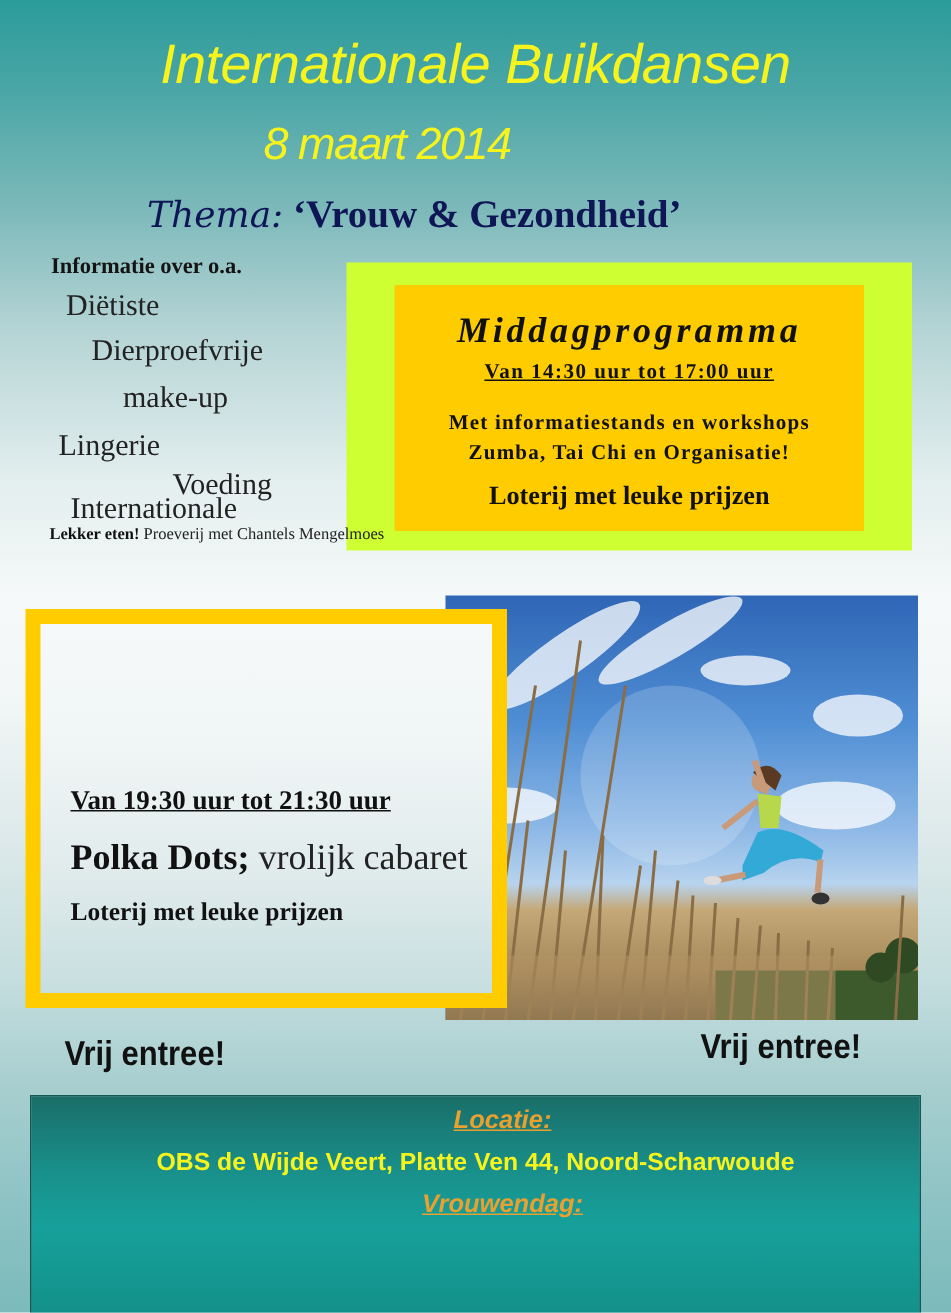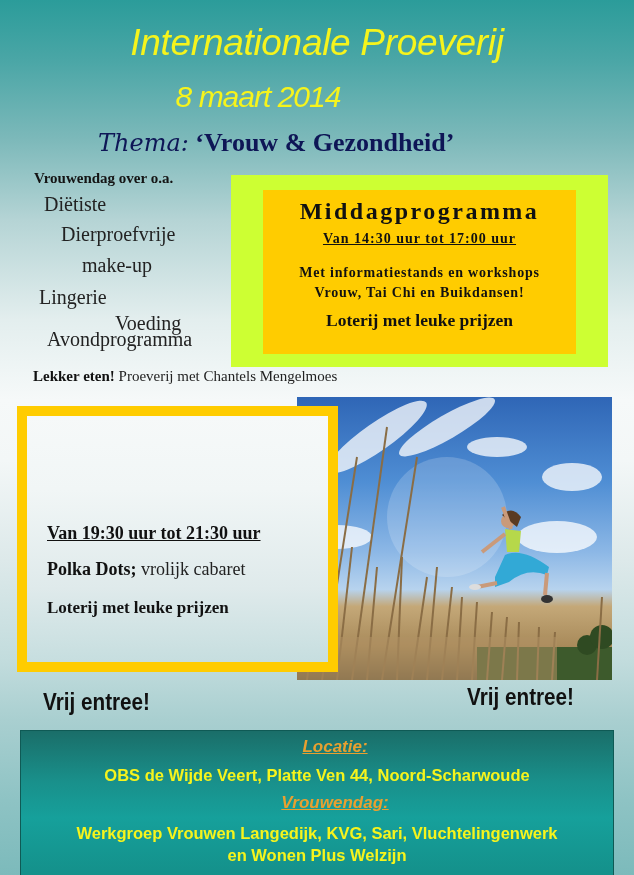--- a/index.html
+++ b/index.html
@@ -29,79 +29,79 @@
   .info-title { left: 34px; top: 170px; font-size: 15px; font-weight: bold; color: #141414; }
   .info-item { font-size: 20px; color: #222; }
 
   .mid-outer {
     left: 231px; top: 175px; width: 377px; height: 192px; background: #cdff33;
   }
   .mid-inner {
     left: 263px; top: 190px; width: 313px; height: 164px; background: #ffcc00;
     text-align: center; color: #111;
   }
-  .mid-title { margin-top: 8px; font-size: 24px; font-weight: bold; letter-spacing: 2.5px; }
+  .mid-title { margin-top: 18px; font-size: 24px; font-weight: bold; font-style: italic; letter-spacing: 2.5px; }
   .mid-time { margin-top: 6px; font-size: 14px; font-weight: bold; text-decoration: underline; letter-spacing: 1px; }
   .mid-desc { margin-top: 16px; font-size: 14px; font-weight: bold; letter-spacing: 0.8px; line-height: 20px; }
   .mid-lot { margin-top: 7px; font-size: 17.5px; font-weight: bold; }
 
-  .lekker { left: 33px; top: 368px; font-size: 15px; color: #222; }
+  .lekker { left: 33px; top: 350px; font-size: 11px; color: #222; }
   .lekker b { color: #111; }
 
   .photo {
     left: 297px; top: 397px; width: 315px; height: 283px; overflow: hidden;
     background: linear-gradient(to bottom, #2f66b6 0%, #4f8ed4 30%, #8db8e6 55%, #b7d3ee 68%, #c4a878 74%, #a88a5a 88%, #6b5a3c 100%);
   }
   .eve-frame {
     left: 17px; top: 406px; width: 301px; height: 246px;
     border: 10px solid #ffcc00;
     background: linear-gradient(to bottom, #f6f9f9 0%, #f1f6f6 30%, #dfeaeb 70%, #c6dedf 100%);
   }
   .eve-title { position: absolute; left: 20px; top: 60px; font-size: 25px; font-weight: bold; font-style: italic; color: #111; }
   .eve-time { position: absolute; left: 20px; top: 107px; font-size: 18px; font-weight: bold; text-decoration: underline; color: #111; }
-  .eve-polka { position: absolute; left: 20px; top: 143px; font-size: 18px; color: #222; }
+  .eve-polka { position: absolute; left: 20px; top: 143px; font-size: 24px; color: #222; }
   .eve-polka b { color: #111; }
   .eve-lot { position: absolute; left: 20px; top: 182px; font-size: 17px; font-weight: bold; color: #111; }
 
   .vrij { font-family: "Liberation Sans", sans-serif; font-weight: bold; font-size: 23px; color: #111; transform: scaleX(0.9); transform-origin: left; }
 
   .bottom-box {
     left: 20px; top: 730px; width: 592px; height: 145px;
     background: linear-gradient(to bottom, #1a6e69 0%, #19908b 35%, #16a09b 60%, #14908a 100%);
     border-left: 1px solid #0f5a55; border-right: 1px solid #0f5a55; border-top: 1px solid #0f5a55;
     text-align: center; font-family: "Liberation Sans", sans-serif; font-weight: bold;
   }
   .bb-head { color: #e8a030; font-style: italic; text-decoration: underline; font-size: 17px; padding-left: 36px; }
   .bb-text { color: #f6f41c; font-size: 16.5px; }
 </style>
 </head>
 <body>
 
-<div class="abs title">Internationale Proeverij</div>
+<div class="abs title">Internationale Buikdansen</div>
 <div class="abs date">8 maart 2014</div>
 <div class="abs theme">
   <span class="label">Thema:</span>
   <span>‘Vrouw &amp; Gezondheid’</span>
 </div>
 
-<div class="abs info-title">Vrouwendag over o.a.</div>
+<div class="abs info-title">Informatie over o.a.</div>
 <div class="abs info-item" style="left:44px;top:193px;">Diëtiste</div>
 <div class="abs info-item" style="left:61px;top:223px;">Dierproefvrije</div>
 <div class="abs info-item" style="left:82px;top:254px;">make-up</div>
 <div class="abs info-item" style="left:39px;top:286px;">Lingerie</div>
 <div class="abs info-item" style="left:115px;top:312px;">Voeding</div>
-<div class="abs info-item" style="left:47px;top:328px;">Avondprogramma</div>
+<div class="abs info-item" style="left:47px;top:328px;">Internationale</div>
 
 <div class="abs mid-outer"></div>
 <div class="abs mid-inner">
   <div class="mid-title">Middagprogramma</div>
   <div class="mid-time">Van 14:30 uur tot 17:00 uur</div>
   <div class="mid-desc">
     <div>Met informatiestands en workshops</div>
-    <div>Vrouw, Tai Chi en Buikdansen!</div>
+    <div>Zumba, Tai Chi en Organisatie!</div>
   </div>
   <div class="mid-lot">Loterij met leuke prijzen</div>
 </div>
 
 <div class="abs lekker"><b>Lekker eten!</b><span> Proeverij met Chantels Mengelmoes</span></div>
 
 <div class="abs photo">
   <svg width="315" height="283" viewBox="0 0 315 283">
 
     <g fill="#ffffff" opacity="0.75">
@@ -161,17 +161,13 @@
   <div class="eve-lot">Loterij met leuke prijzen</div>
 </div>
 
 <div class="abs vrij" style="left:43px;top:689px;">Vrij entree!</div>
 <div class="abs vrij" style="left:467px;top:684px;">Vrij entree!</div>
 
 <div class="abs bottom-box">
   <div class="bb-head" style="margin-top:6px;">Locatie:</div>
   <div class="bb-text" style="margin-top:9px;">OBS de Wijde Veert, Platte Ven 44, Noord-Scharwoude</div>
   <div class="bb-head" style="margin-top:8px;">Vrouwendag:</div>
-  <div class="bb-text" style="margin-top:9px;line-height:22px;">
-    <div>Werkgroep Vrouwen Langedijk, KVG, Sari, Vluchtelingenwerk</div>
-    <div>en Wonen Plus Welzijn</div>
-  </div>
 </div>
 
 </body></html>

